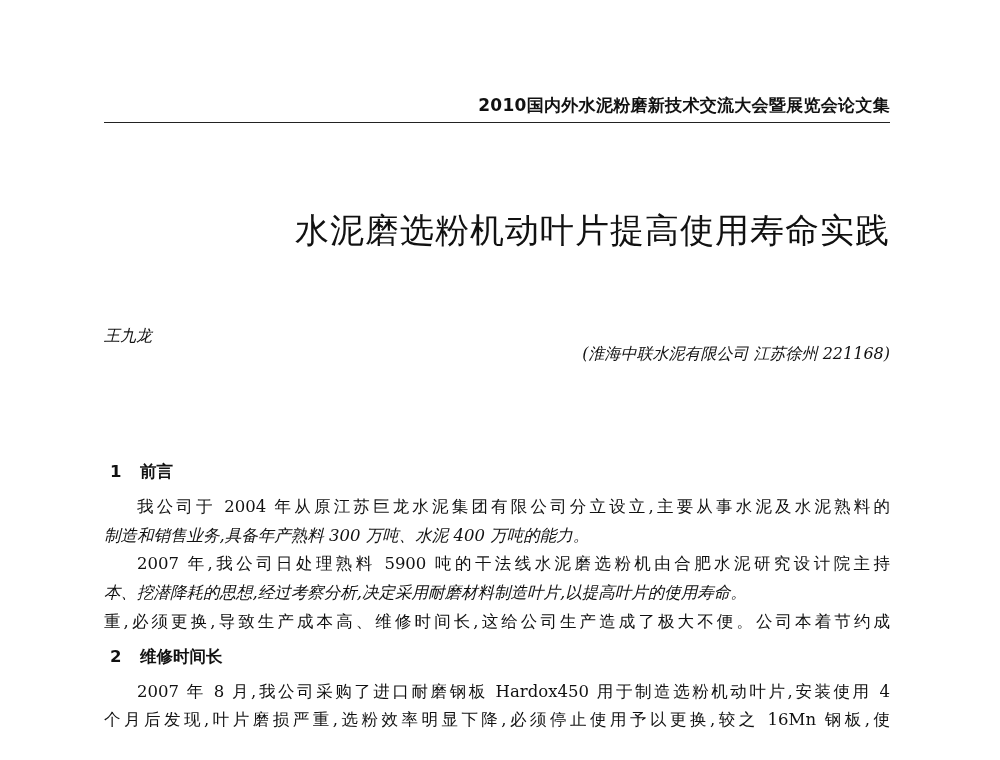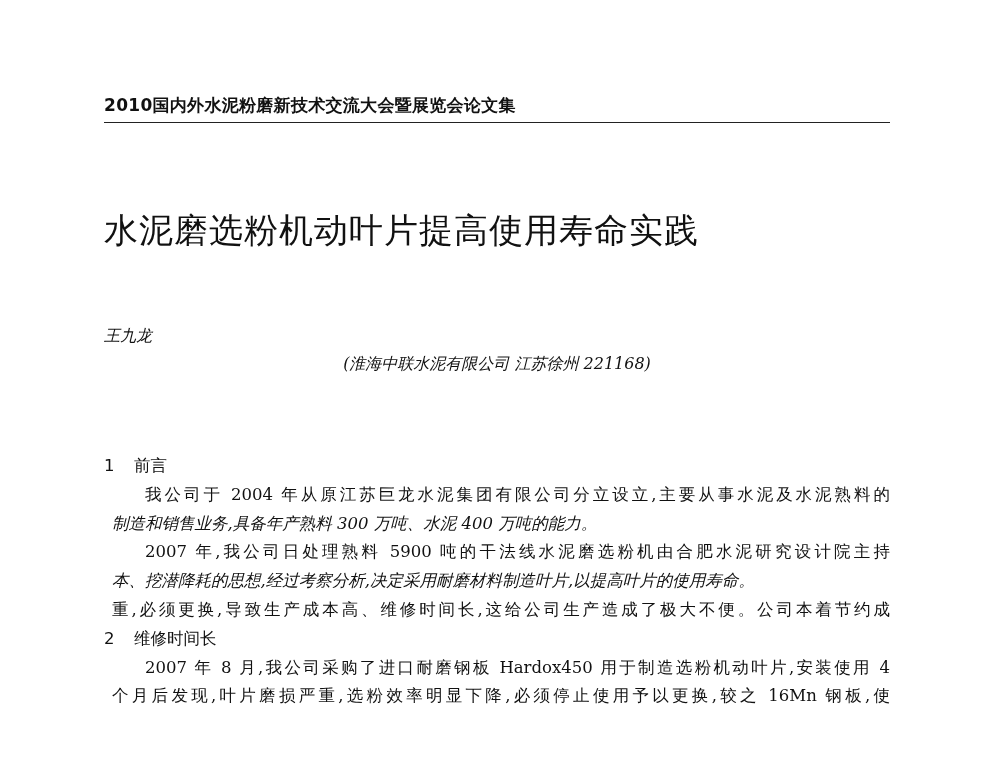--- a/index.html
+++ b/index.html
@@ -13,93 +13,92 @@
       position: relative;
       overflow: hidden;
       color: #111111;
       font-family: "DejaVu Serif", "Liberation Serif", serif;
     }
     .running-header {
       position: absolute;
       left: 104px;
       width: 786px;
       top: 94px;
-      text-align: left;
+      text-align: right;
       font-family: "DejaVu Sans", "Liberation Sans", sans-serif;
       font-size: 17px;
       font-weight: bold;
       letter-spacing: 0.3px;
       color: #111;
     }
     .header-rule {
       position: absolute;
       left: 104px;
       width: 786px;
       top: 122px;
       height: 0;
       border-top: 1.5px solid #222;
     }
     .paper-title {
       position: absolute;
       left: 104px;
       width: 786px;
       top: 208px;
-      text-align: left;
+      text-align: right;
       font-family: "DejaVu Sans", "Liberation Sans", sans-serif;
       font-size: 34px;
       font-weight: normal;
       letter-spacing: 1px;
       color: #111;
     }
     .author {
       position: absolute;
       left: 104px;
       width: 786px;
       top: 326px;
       font-size: 16px;
       font-style: italic;
       color: #111;
     }
     .affiliation {
       position: absolute;
       left: 104px;
       width: 786px;
-      top: 354px;
-      text-align: center;
+      top: 344px;
+      text-align: right;
       font-size: 16px;
       font-style: italic;
       color: #111;
     }
     .body-block {
       position: absolute;
       left: 104px;
       width: 786px;
       top: 452px;
       font-size: 16.5px;
       line-height: 28.8px;
     }
     .section-heading {
       font-family: "DejaVu Sans", "Liberation Sans", sans-serif;
       font-size: 16.5px;
-      font-weight: normal;
-      margin: 0;
+      font-weight: bold;
+      margin: 6px;
       height: 28.8px;
       white-space: nowrap;
     }
     .section-heading .num {
       display: inline-block;
       width: 30px;
     }
     .para-line {
       display: block;
       height: 28.8px;
       white-space: nowrap;
       text-align: justify;
       text-align-last: justify;
-      margin-left: 8px;
     }
     .para-line.indent {
       padding-left: 33px;
     }
     .para-line.last {
       text-align-last: left;
       font-style: italic;
     }
   </style>
 </head>

